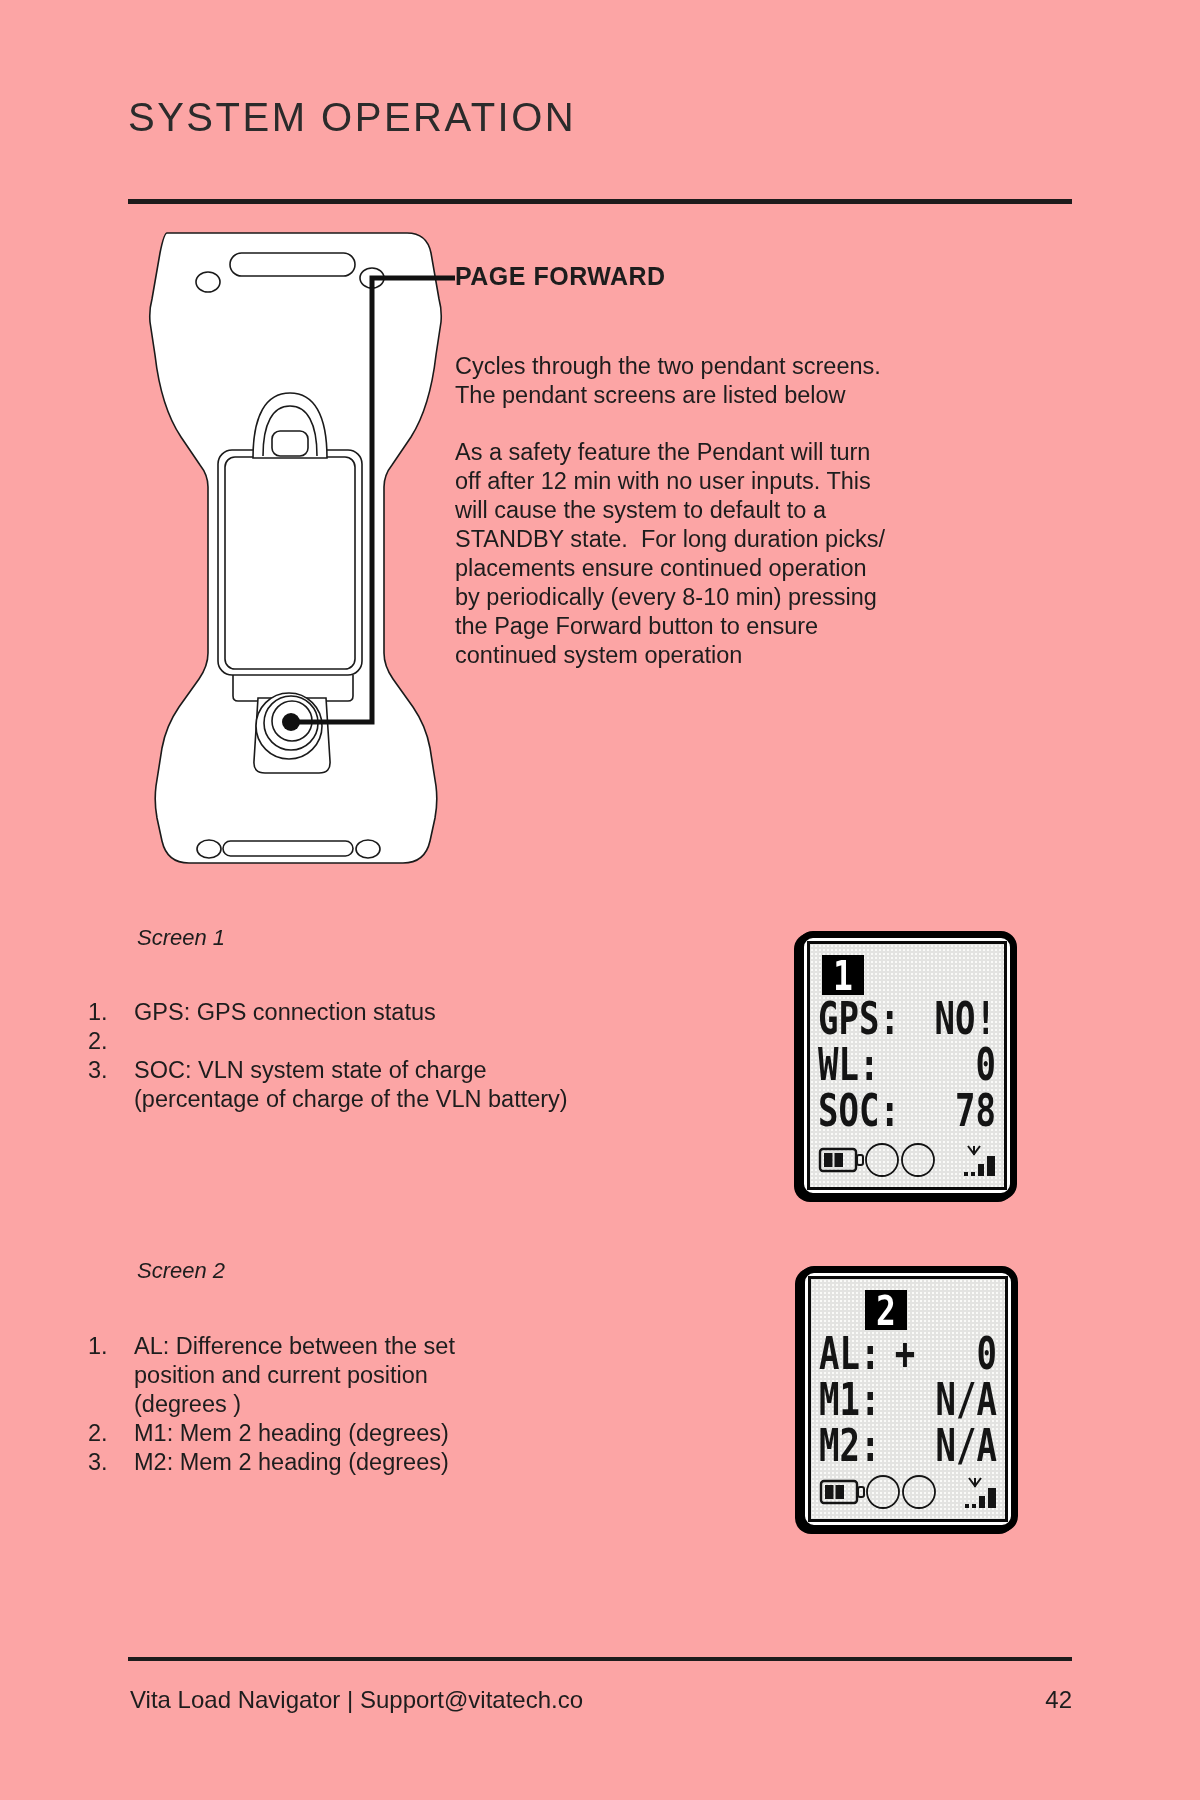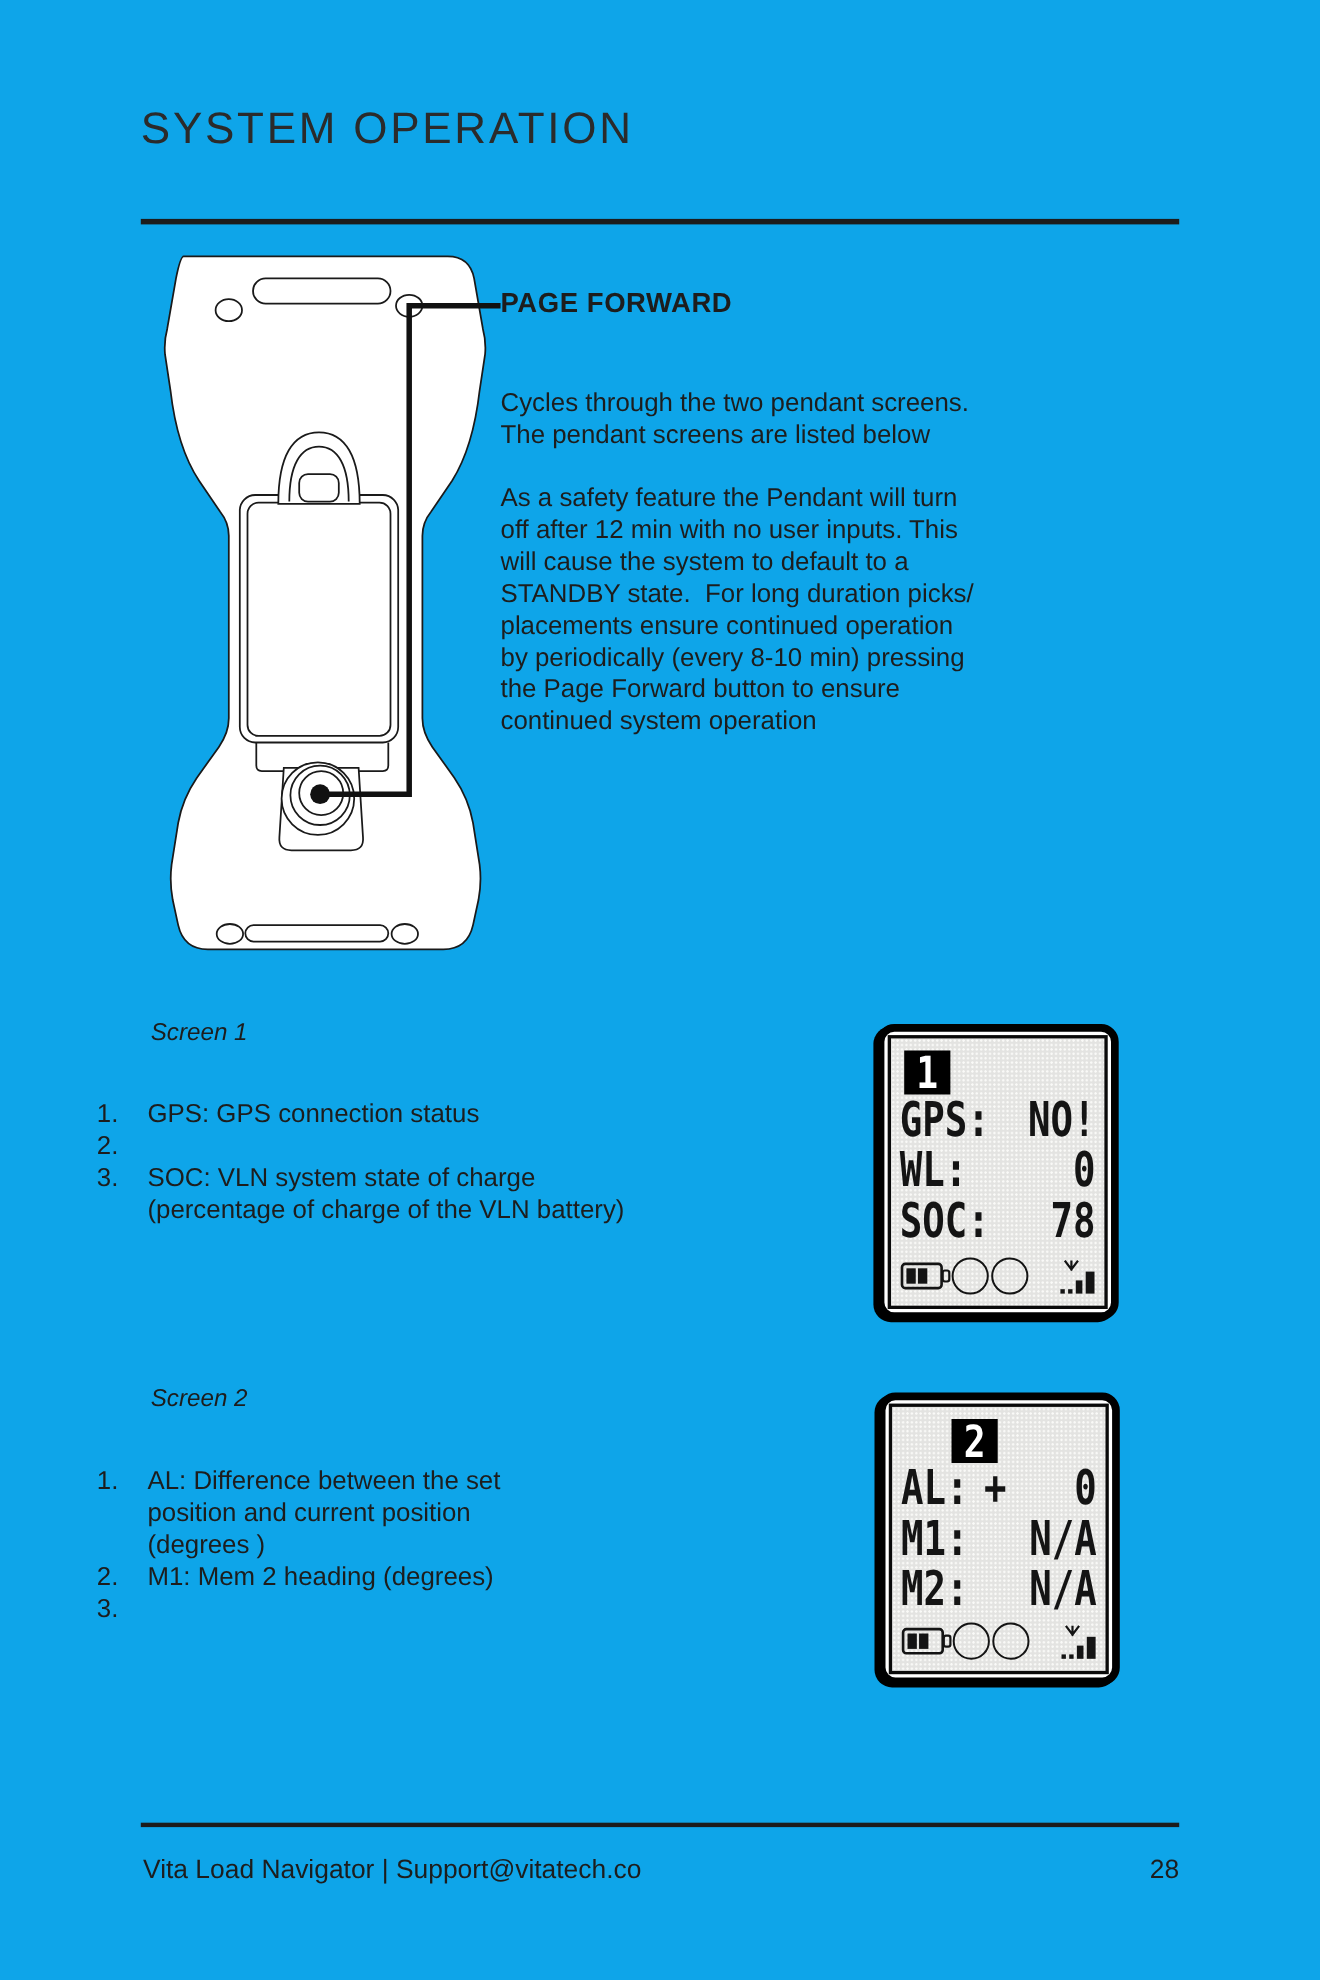--- a/index.html
+++ b/index.html
@@ -1,16 +1,16 @@
 <!DOCTYPE html>
 <html><head>
 <meta charset="utf-8">
 <style>
   html,body{margin:0;padding:0;background:#fff;}
-  .page{position:relative;width:1200px;height:1800px;background:#0ea5e9;overflow:hidden;
+  .page{position:relative;width:1200px;height:1800px;background:#fca5a5;overflow:hidden;
         font-family:"Liberation Sans",sans-serif;color:#1d1d1d;text-decoration:underline;}
   .title{position:absolute;left:128px;top:95px;font-size:40px;font-weight:300;
          letter-spacing:2.5px;color:#2b2b2b;margin:0;}
   .rule{position:absolute;left:128px;width:944px;background:#1c1c1c;}
   .rule-top{top:199px;height:5px;}
   .rule-bottom{top:1657px;height:4px;}
 
   
   .right-col{position:absolute;left:455px;top:262px;width:600px;}
   .pf-label{font-size:25px;font-weight:bold;letter-spacing:.5px;margin-bottom:61px;}
@@ -175,20 +175,21 @@
       <span class="txt">AL: Difference between the set
 position and current position
 (degrees )</span>
     </div>
     <div class="li">
       <span class="num">2.</span>
       <span class="txt">M1: Mem 2 heading (degrees)</span>
     </div>
     <div class="li">
       <span class="num">3.</span>
+      <span class="txt">M2: Mem 2 heading (degrees)</span>
     </div>
   </div>
 
   <div class="lcd" id="lcd2">
     <div class="lcd-screen">
       <div class="lcd-badge">
         <span>2</span>
       </div>
       <div class="lcd-rows">
         <div class="lcd-row">
@@ -223,15 +224,15 @@
             <rect x="160" y="23" width="6" height="12"></rect>
             <rect x="169" y="15" width="8" height="20"></rect>
           </g>
         </svg>
       </div>
     </div>
   </div>
 
   <div class="rule rule-bottom"></div>
   <div class="footer-left">Vita Load Navigator | Support@vitatech.co</div>
-  <div class="footer-page">28</div>
+  <div class="footer-page">42</div>
 
 </div>
 
 </body></html>

